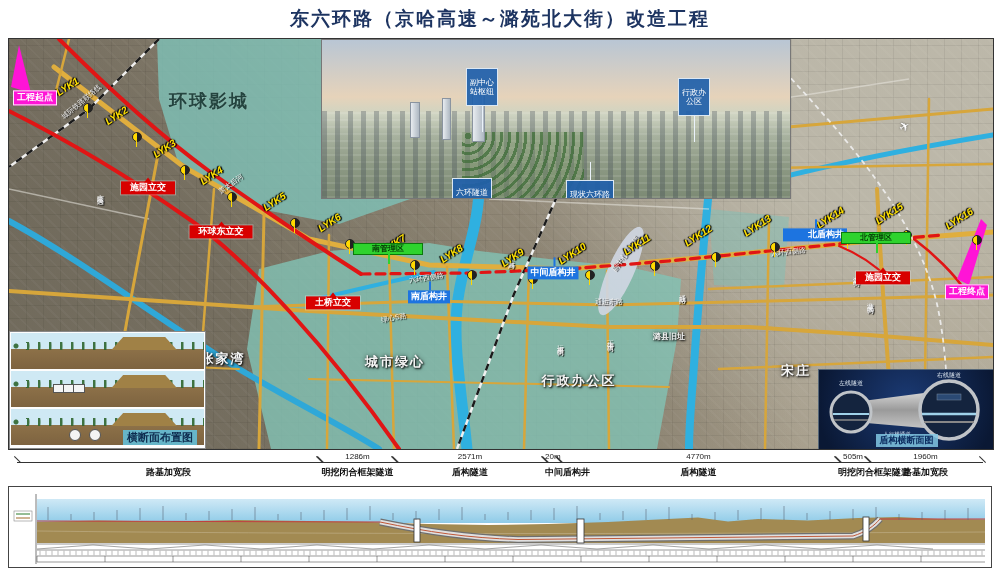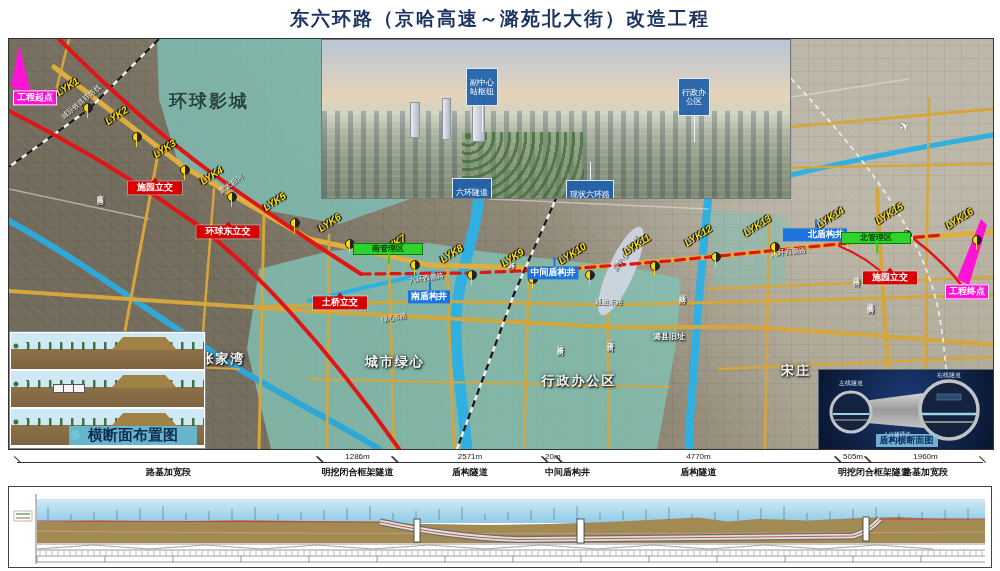--- a/index.html
+++ b/index.html
@@ -12,21 +12,21 @@
       radial-gradient(circle at 6% 78%, rgba(110,104,90,.8) 0 18%, rgba(0,0,0,0) 45%),
       radial-gradient(circle at 48% 95%, rgba(130,122,104,.7) 0 22%, rgba(0,0,0,0) 50%),
       linear-gradient(105deg,#7a7263 0%,#918876 28%,#9a9181 55%,#a49b89 76%,#b1a996 100%);}
   #map-texture{position:absolute;inset:0;z-index:1;opacity:.8;background:
       repeating-linear-gradient(0deg, rgba(0,0,0,.07) 0 1px, transparent 1px 13px),
       repeating-linear-gradient(90deg, rgba(0,0,0,.07) 0 1px, transparent 1px 17px),
       repeating-linear-gradient(45deg, rgba(255,255,255,.04) 0 2px, transparent 2px 9px);}
   #map-svg{position:absolute;inset:0;z-index:2;}
   #map-overlays{position:absolute;inset:0;z-index:4;}
   .lbl{position:absolute;transform:translate(-50%,-50%);font-weight:bold;white-space:nowrap;z-index:6;line-height:1.25;}
-  .lbl.red{background:#d80000;color:#fff;font-size:9px;padding:1px 9px;box-shadow:0 0 0 1px rgba(255,255,255,.3);margin-left:7px;}
+  .lbl.red{background:#d80000;color:#fff;font-size:9px;padding:1px 9px;box-shadow:0 0 0 1px rgba(255,255,255,.3);}
   .lbl.red::before{content:"";position:absolute;left:50%;top:-8px;margin-left:-4px;border:4px solid transparent;border-bottom:5px solid #d80000;}
   .lbl.blue{background:#1d74e0;color:#fff;font-size:9px;padding:1px 3px;}
   .lbl.blue::after{content:"";position:absolute;left:50%;top:-9px;width:2px;height:9px;background:#1d74e0;}
   .lbl.green{background:#2ed32e;color:#063b06;font-size:8px;padding:0 18px;border:1px solid #0a7a0a;}
   .lbl.green::after{content:"";position:absolute;left:50%;bottom:-10px;width:2px;height:10px;background:#2ed32e;}
   .lbl.magenta{background:#ff14d6;color:#fff;font-size:9px;padding:1px 3px;border:1px solid #ffe8fb;}
   .area{position:absolute;transform:translate(-50%,-50%);color:#f5f5f5;font-size:13px;font-weight:bold;letter-spacing:2px;
         text-shadow:1px 1px 2px #000,0 0 4px rgba(0,0,0,.65);z-index:5;white-space:nowrap;}
   .area.dark{color:#24443f;text-shadow:0 0 2px rgba(255,255,255,.25);font-size:18px;}
   .area.sm{font-size:8px;letter-spacing:0;}
@@ -52,21 +52,21 @@
   .rleader{position:absolute;width:1px;background:#eaf2fa;z-index:3;}
   
   #section-inset{position:absolute;left:0;top:292px;width:197px;height:118px;z-index:8;background:#fdfdfd;border:1px solid #888;padding:1px;box-sizing:border-box;}
   .sec-panel{position:relative;width:193px;height:36px;margin-bottom:2px;background:linear-gradient(180deg,#cfe9f4 0%,#cfe9f4 44%,#8d7148 44%,#7d6340 100%);overflow:hidden;}
   .sec-trees{position:absolute;left:0;top:9px;width:100%;height:8px;background:
       repeating-radial-gradient(circle at 5px 4px, rgba(46,102,46,.9) 0 2px, transparent 3px 11px);}
   .sec-mound{position:absolute;left:52%;top:4px;width:34%;height:13px;background:#a08146;clip-path:polygon(18% 0,82% 0,100% 100%,0 100%);}
   .sec-box{position:absolute;left:22%;top:13px;width:30px;height:7px;background:#f4f4f4;border:1px solid #555;}
   .sec-box i{position:absolute;top:0;bottom:0;width:1px;background:#555;}
   .sec-circ{position:absolute;top:20px;width:10px;height:10px;border-radius:50%;background:#f4f4f4;border:1px solid #555;}
-  #section-caption{position:absolute;right:8px;bottom:3px;background:rgba(100,190,215,.9);color:#0d2b4e;font-size:15px;font-weight:bold;padding:0 19px;z-index:2;}
+  #section-caption{position:absolute;right:8px;bottom:3px;background:rgba(100,190,215,.9);color:#0d2b4e;font-size:11px;font-weight:bold;padding:0 4px;z-index:2;}
   
   #shield-inset{position:absolute;left:809px;top:330px;width:175px;height:79px;z-index:8;border:1px solid #567;
       background:radial-gradient(circle at 50% 40%, #1b3a74 0%, #0a1834 90%);}
   #shield-caption{position:absolute;left:50%;bottom:2px;transform:translateX(-50%);background:rgba(130,200,228,.85);
       color:#0a2a5e;font-size:9px;font-weight:bold;padding:0 4px;white-space:nowrap;}
   
   #scale-bar{position:absolute;left:8px;top:452px;width:984px;height:30px;display:flex;justify-content:center;}
   .seg{position:relative;height:30px;flex:0 0 auto;}
   .seg .dim{position:absolute;left:0;right:0;top:10px;border-top:1px solid #333;}
   .seg .dim::before,.seg .dim::after{content:"";position:absolute;top:-4px;width:9px;border-top:1px solid #333;transform:rotate(45deg);}

